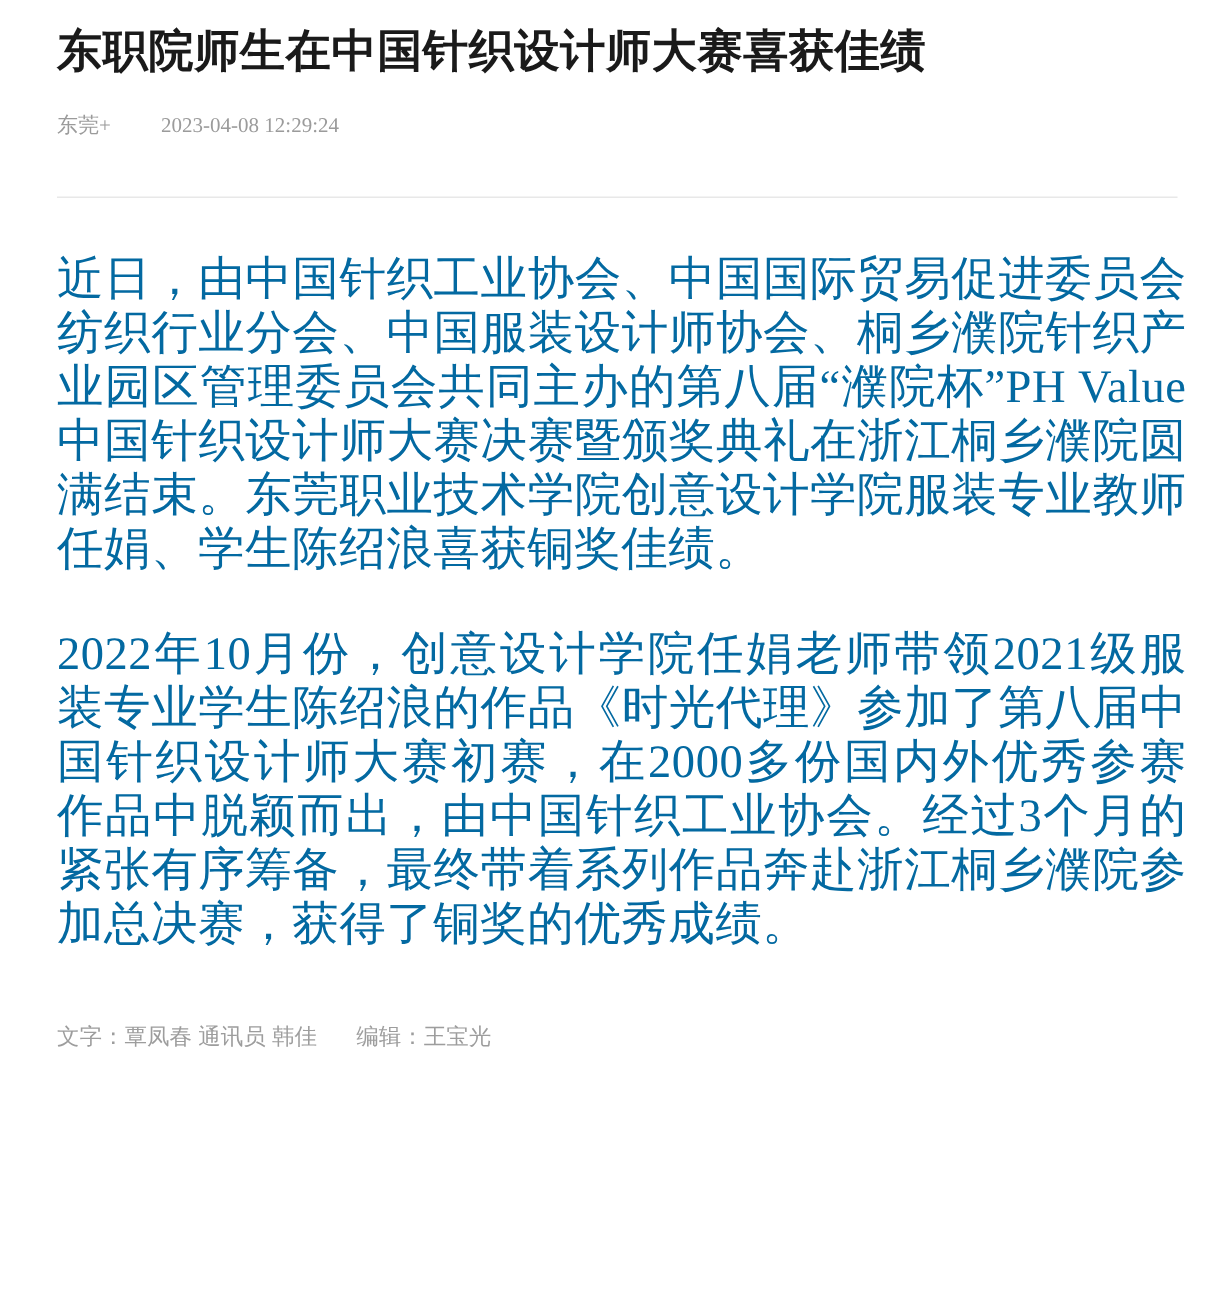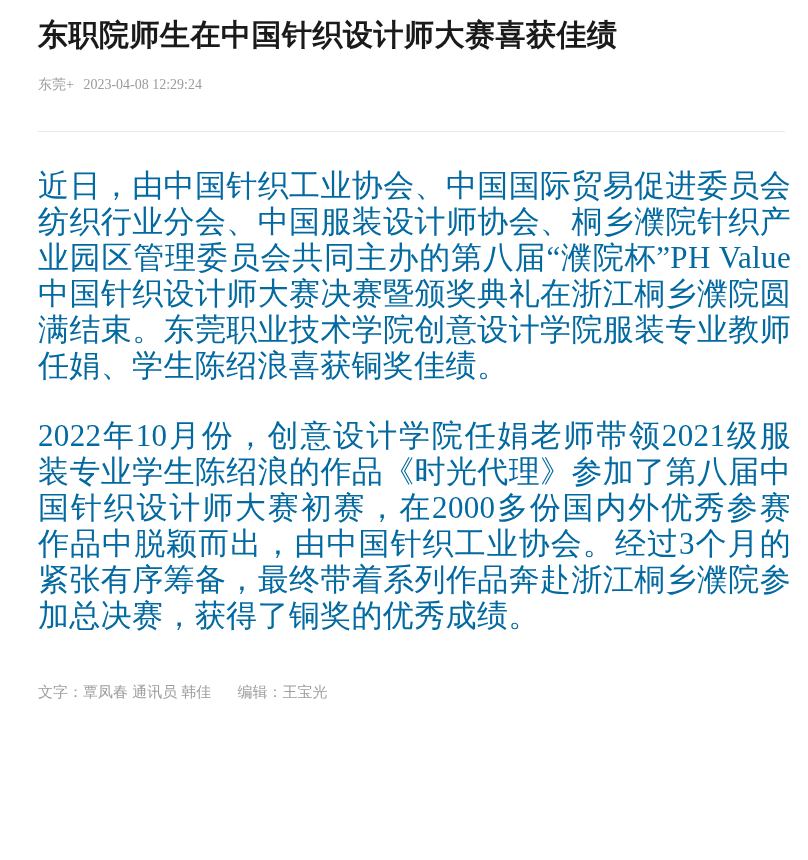--- a/index.html
+++ b/index.html
@@ -24,21 +24,21 @@
     color: #1a1a1a;
     letter-spacing: 0.5px;
   }
   .meta {
     margin-top: 23px;
     font-size: 14px;
     line-height: 16px;
     color: #9b9b9b;
     font-family: "Liberation Serif", "DejaVu Serif", serif;
   }
-  .meta .source { margin-right: 6px; }
+  .meta .source { margin-right: 30px; }
   .divider {
     margin-top: 38px;
     width: 747px;
     height: 0;
     border: none;
     border-top: 1px solid #e8e8e8;
   }
   .body-text p {
     width: 753px;
     font-size: 31px;

